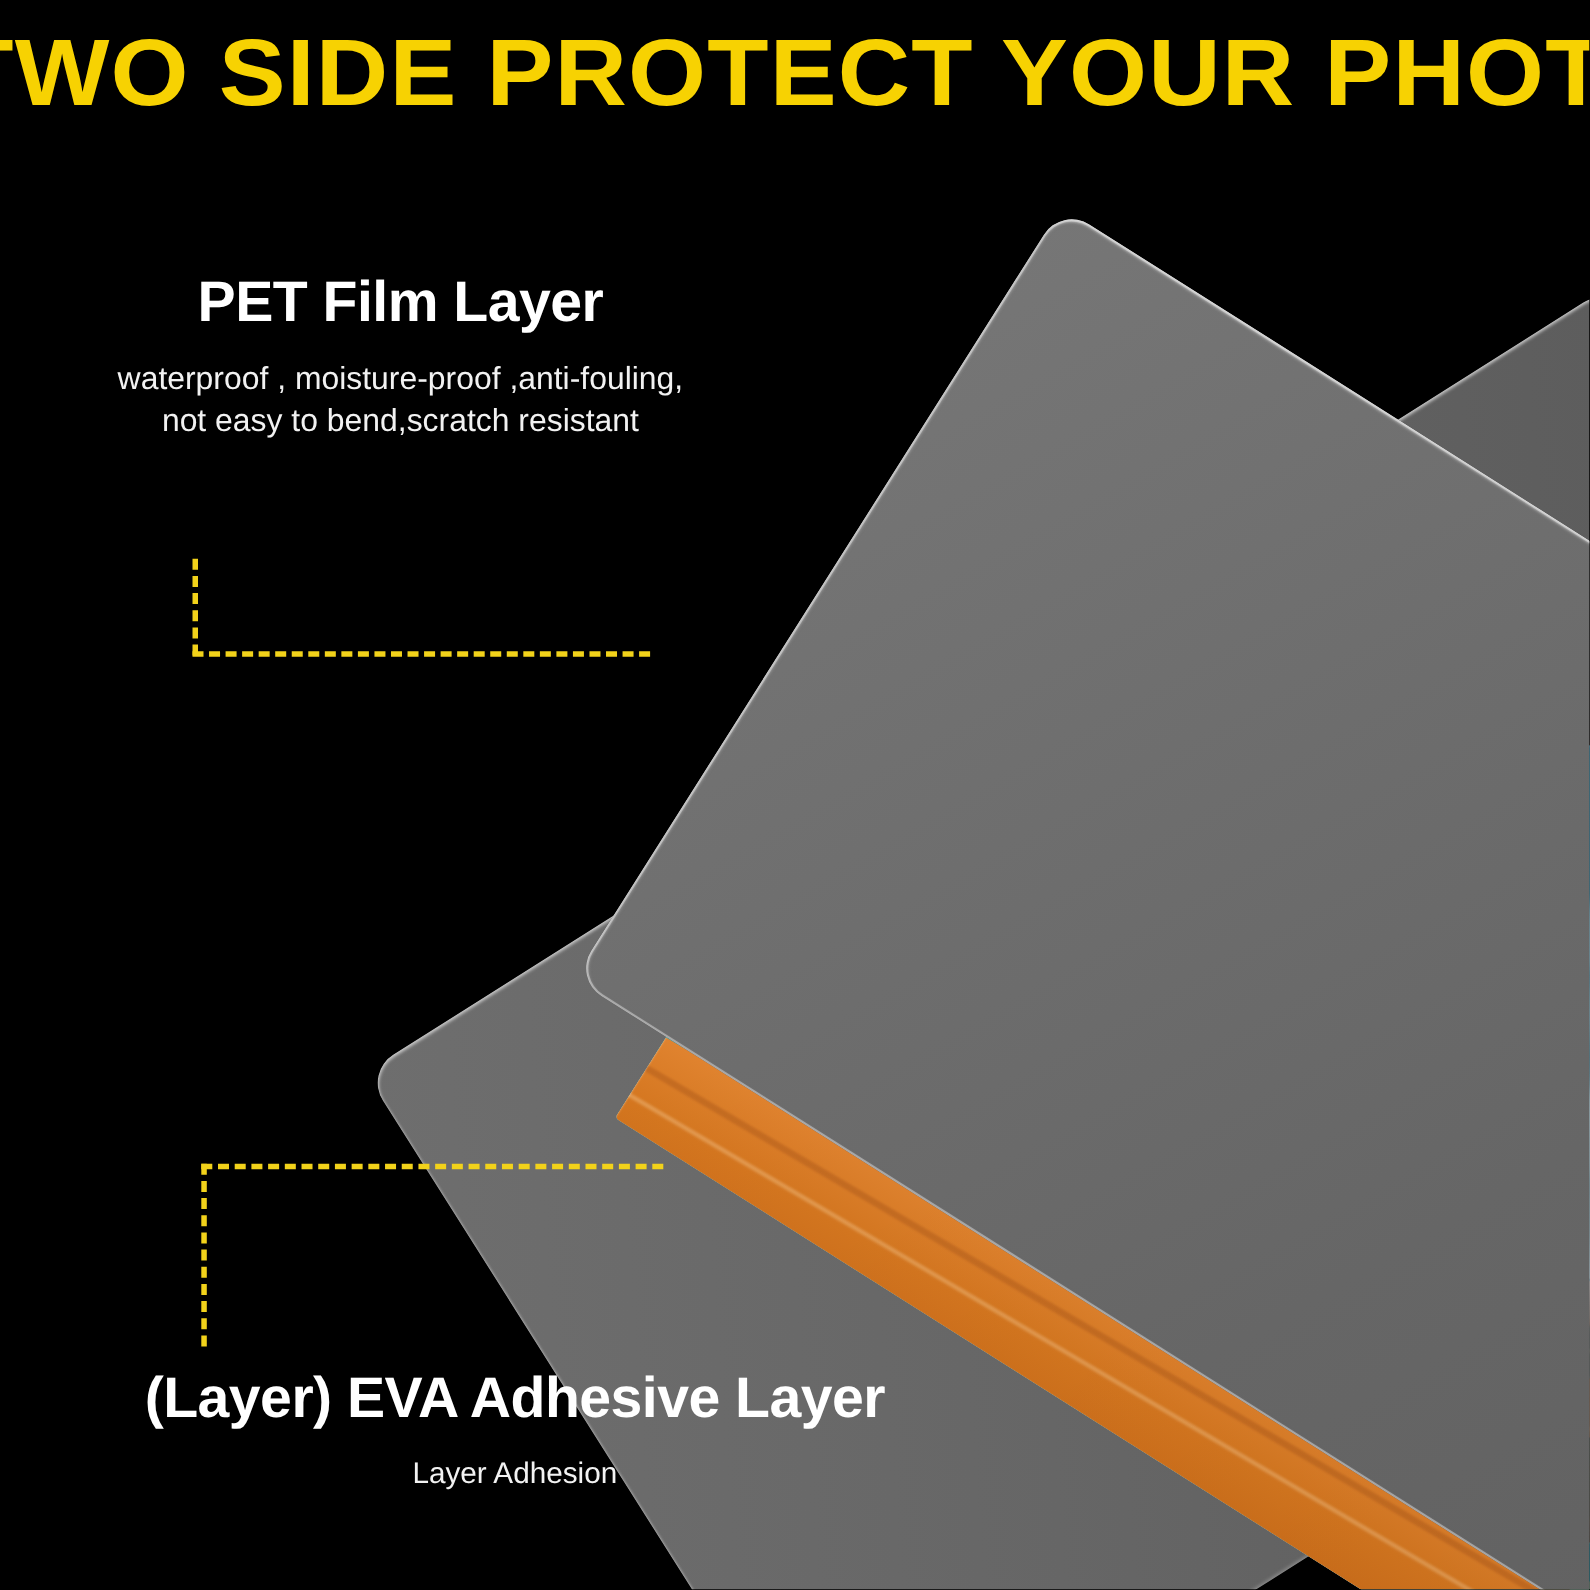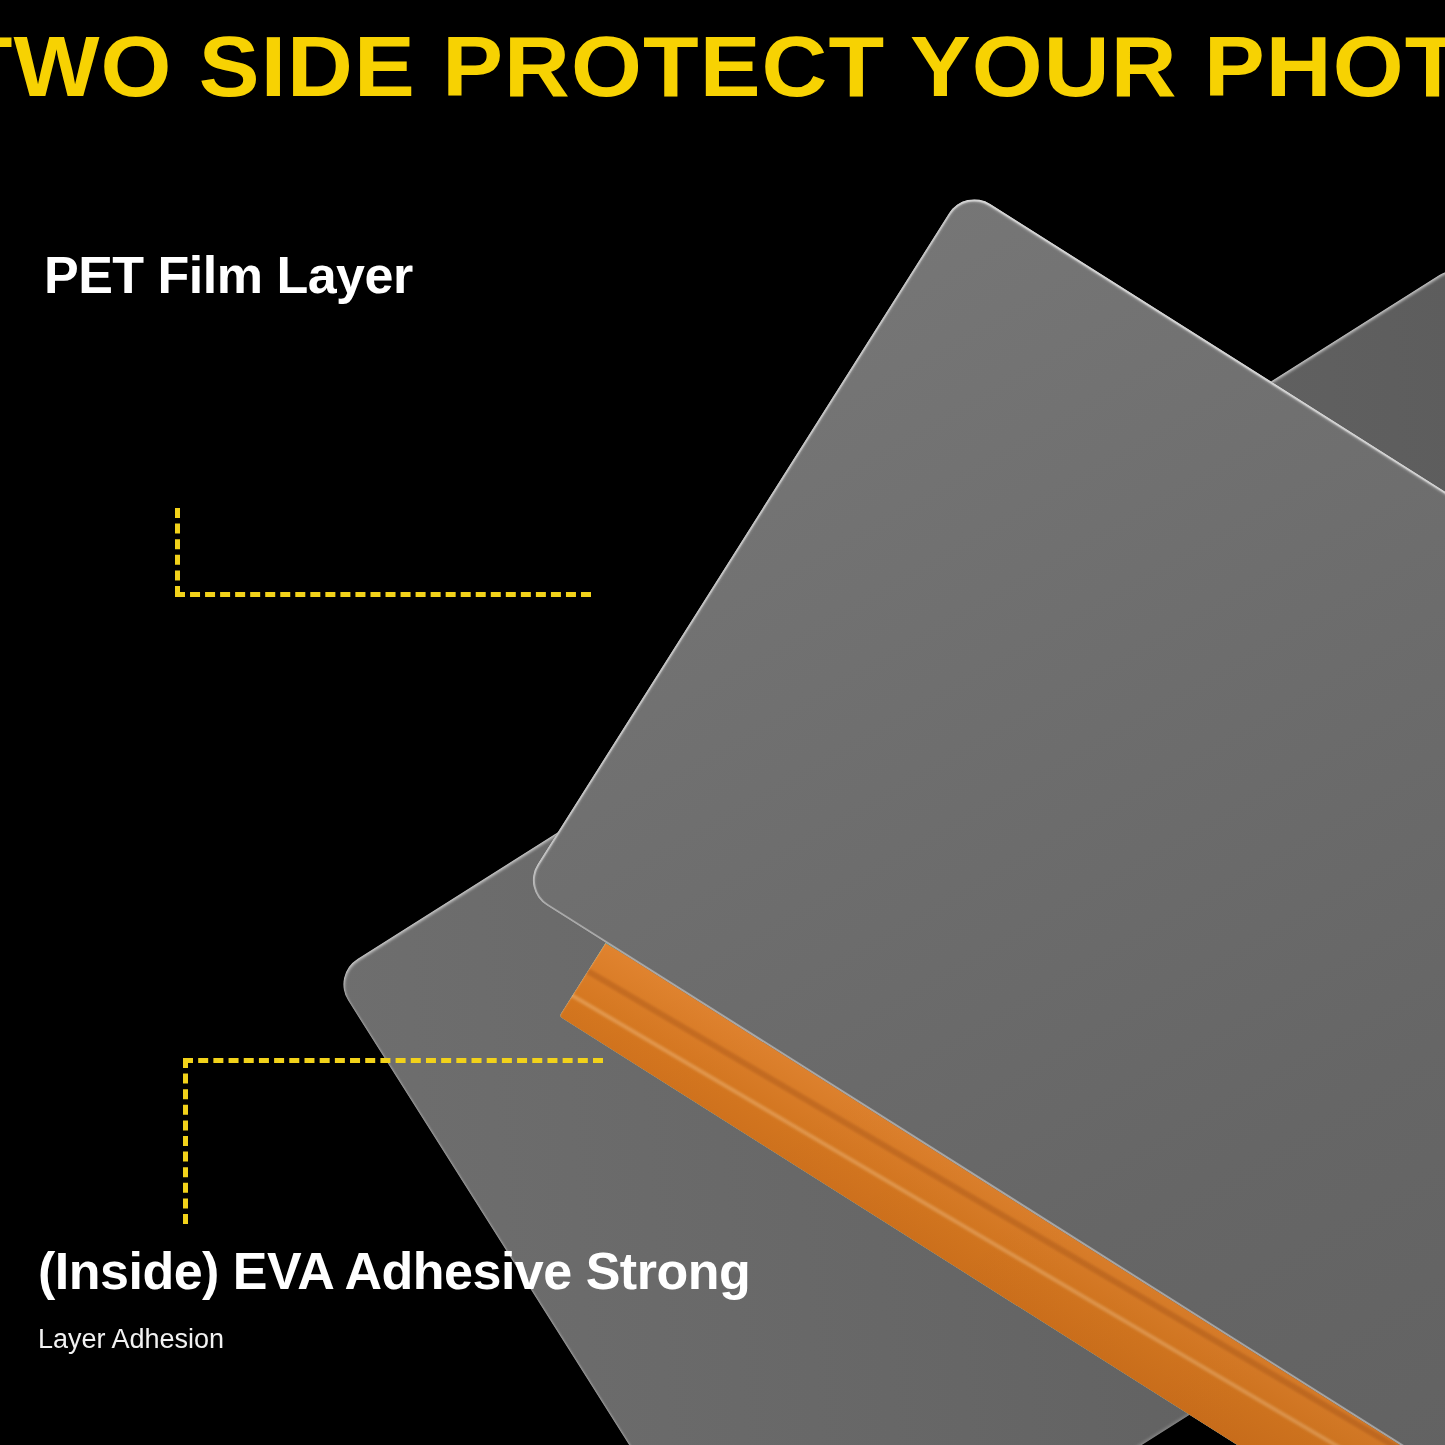--- a/index.html
+++ b/index.html
@@ -16,21 +16,21 @@
     font-size:86px;
     line-height:96px;
     letter-spacing:1px;
     color:#F7D202;
     transform:scaleX(1.06);
     transform-origin:50% 50%;
     white-space:nowrap;
   }
 
   
-  .label-block{position:absolute;}
+  .label-block{position:absolute;text-align:center;}
   #pet-block{left:44px;top:246px;width:640px;}
   #eva-block{left:38px;top:1242px;width:860px;}
 
   .layer-title{
     color:#ffffff;font-weight:700;
     font-family:"Liberation Sans",sans-serif;
     margin:0;
   }
   #pet-title{font-size:52px;line-height:58px;letter-spacing:-0.5px;}
   #eva-title{font-size:52px;line-height:58px;letter-spacing:-0.5px;}
@@ -244,20 +244,24 @@
 
   <div class="dash-v" id="callout-top-v"></div>
   <div class="dash-h" id="callout-top-h"></div>
   <div class="dash-h" id="callout-bot-h"></div>
   <div class="dash-v" id="callout-bot-v"></div>
 
   <div id="headline">TWO SIDE PROTECT YOUR PHOTO</div>
 
   <div class="label-block" id="pet-block">
     <p class="layer-title" id="pet-title">PET Film Layer</p>
+    <p class="layer-desc" id="pet-desc">
+      <span>waterproof , moisture-proof ,anti-fouling,</span><br>
+      <span>not easy to bend,scratch resistant</span>
+    </p>
   </div>
 
   <div class="label-block" id="eva-block">
-    <p class="layer-title" id="eva-title">(Inside) EVA Adhesive Strong</p>
+    <p class="layer-title" id="eva-title">(Layer) EVA Adhesive Layer</p>
     <p class="layer-desc" id="eva-desc">Layer Adhesion</p>
   </div>
 
 </div>
 
 </body></html>

